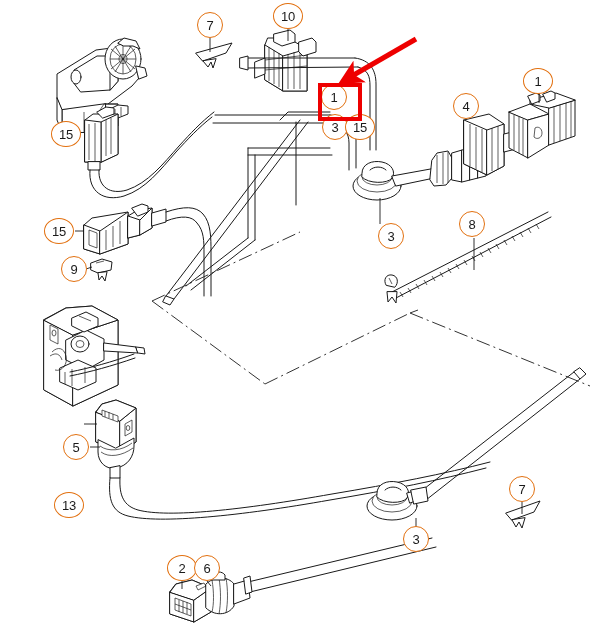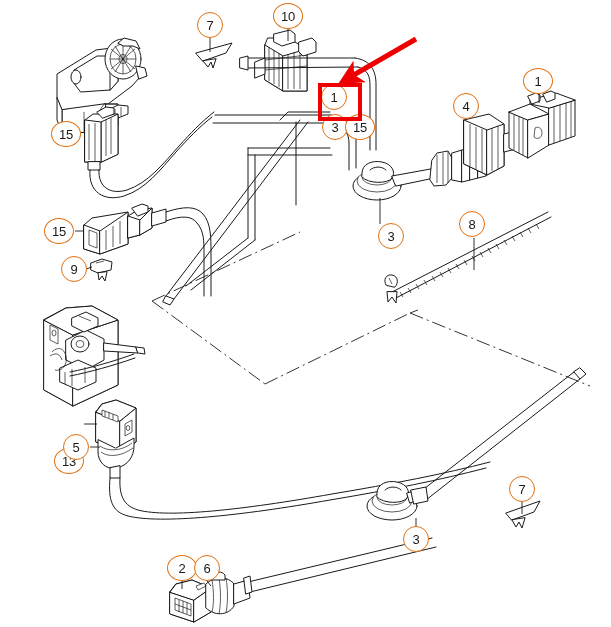--- a/index.html
+++ b/index.html
@@ -445,21 +445,21 @@
       <div class="callout wide" style="left: 66px; top: 134px; border-color: rgb(226, 112, 15); color: rgb(26, 26, 26);">15</div>
       <div class="callout wide" style="left: 538px; top: 81px; border-color: rgb(226, 112, 15); color: rgb(26, 26, 26);">1</div>
       <div class="callout" style="left: 466px; top: 106px; border-color: rgb(226, 112, 15); color: rgb(26, 26, 26);">4</div>
       <div class="callout" style="left: 334px; top: 97px; border-color: rgb(226, 112, 15); color: rgb(26, 26, 26);">1</div>
       <div class="callout" style="left: 335px; top: 127px; border-color: rgb(226, 112, 15); color: rgb(26, 26, 26);">3</div>
       <div class="callout wide" style="left: 360px; top: 127px; border-color: rgb(226, 112, 15); color: rgb(26, 26, 26);">15</div>
       <div class="callout wide" style="left: 59px; top: 231px; border-color: rgb(226, 112, 15); color: rgb(26, 26, 26);">15</div>
       <div class="callout" style="left: 74px; top: 269px; border-color: rgb(226, 112, 15); color: rgb(26, 26, 26);">9</div>
       <div class="callout" style="left: 391px; top: 236px; border-color: rgb(226, 112, 15); color: rgb(26, 26, 26);">3</div>
       <div class="callout" style="left: 472px; top: 224px; border-color: rgb(226, 112, 15); color: rgb(26, 26, 26);">8</div>
-      <div class="callout wide" style="left: 69px; top: 404px; border-color: rgb(226, 112, 15); color: rgb(26, 26, 26); margin-top: 44px;">13</div>
+      <div class="callout wide" style="left: 69px; top: 448px; border-color: rgb(226, 112, 15); color: rgb(26, 26, 26); margin-top: 44px;">13</div>
       <div class="callout" style="left: 76px; top: 447px; border-color: rgb(226, 112, 15); color: rgb(26, 26, 26);">5</div>
       <div class="callout" style="left: 416px; top: 539px; border-color: rgb(226, 112, 15); color: rgb(26, 26, 26);">3</div>
       <div class="callout" style="left: 522px; top: 489px; border-color: rgb(226, 112, 15); color: rgb(26, 26, 26);">7</div>
       <div class="callout wide" style="left: 182px; top: 568px; border-color: rgb(226, 112, 15); color: rgb(26, 26, 26);">2</div>
       <div class="callout" style="left: 207px; top: 568px; border-color: rgb(226, 112, 15); color: rgb(26, 26, 26);">6</div>
     </div>
 
 </div>
 
 </body></html>

